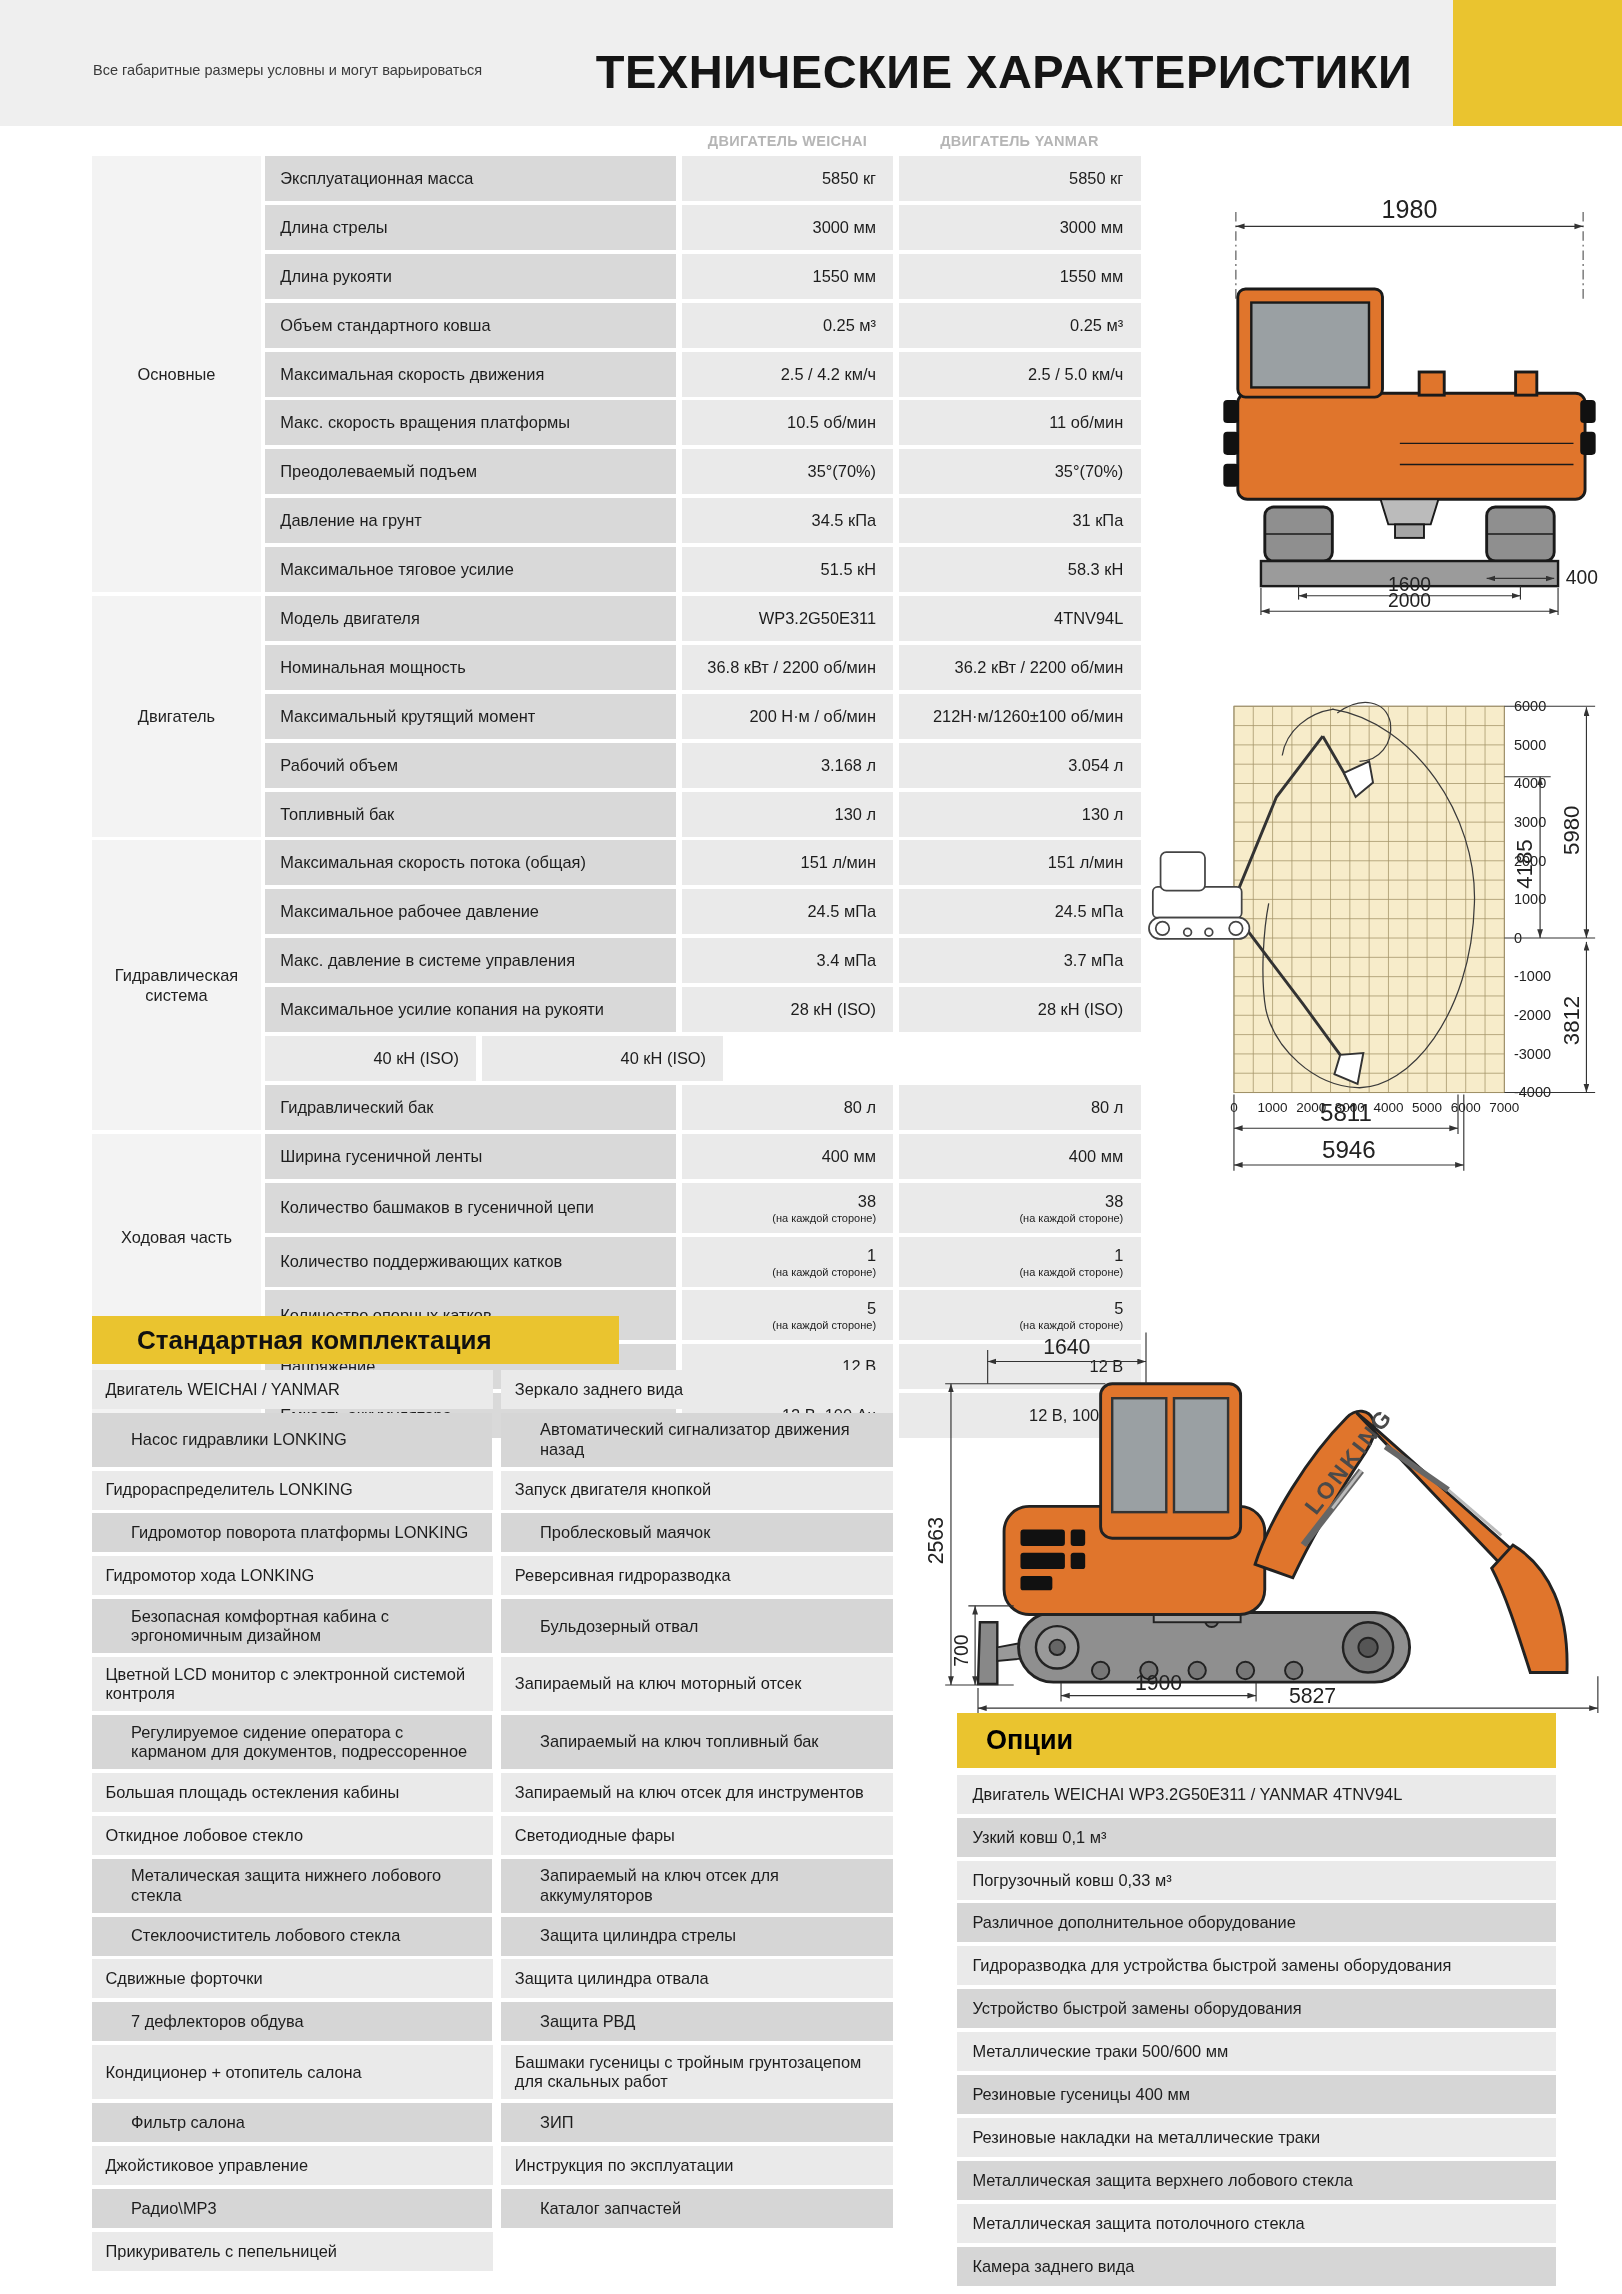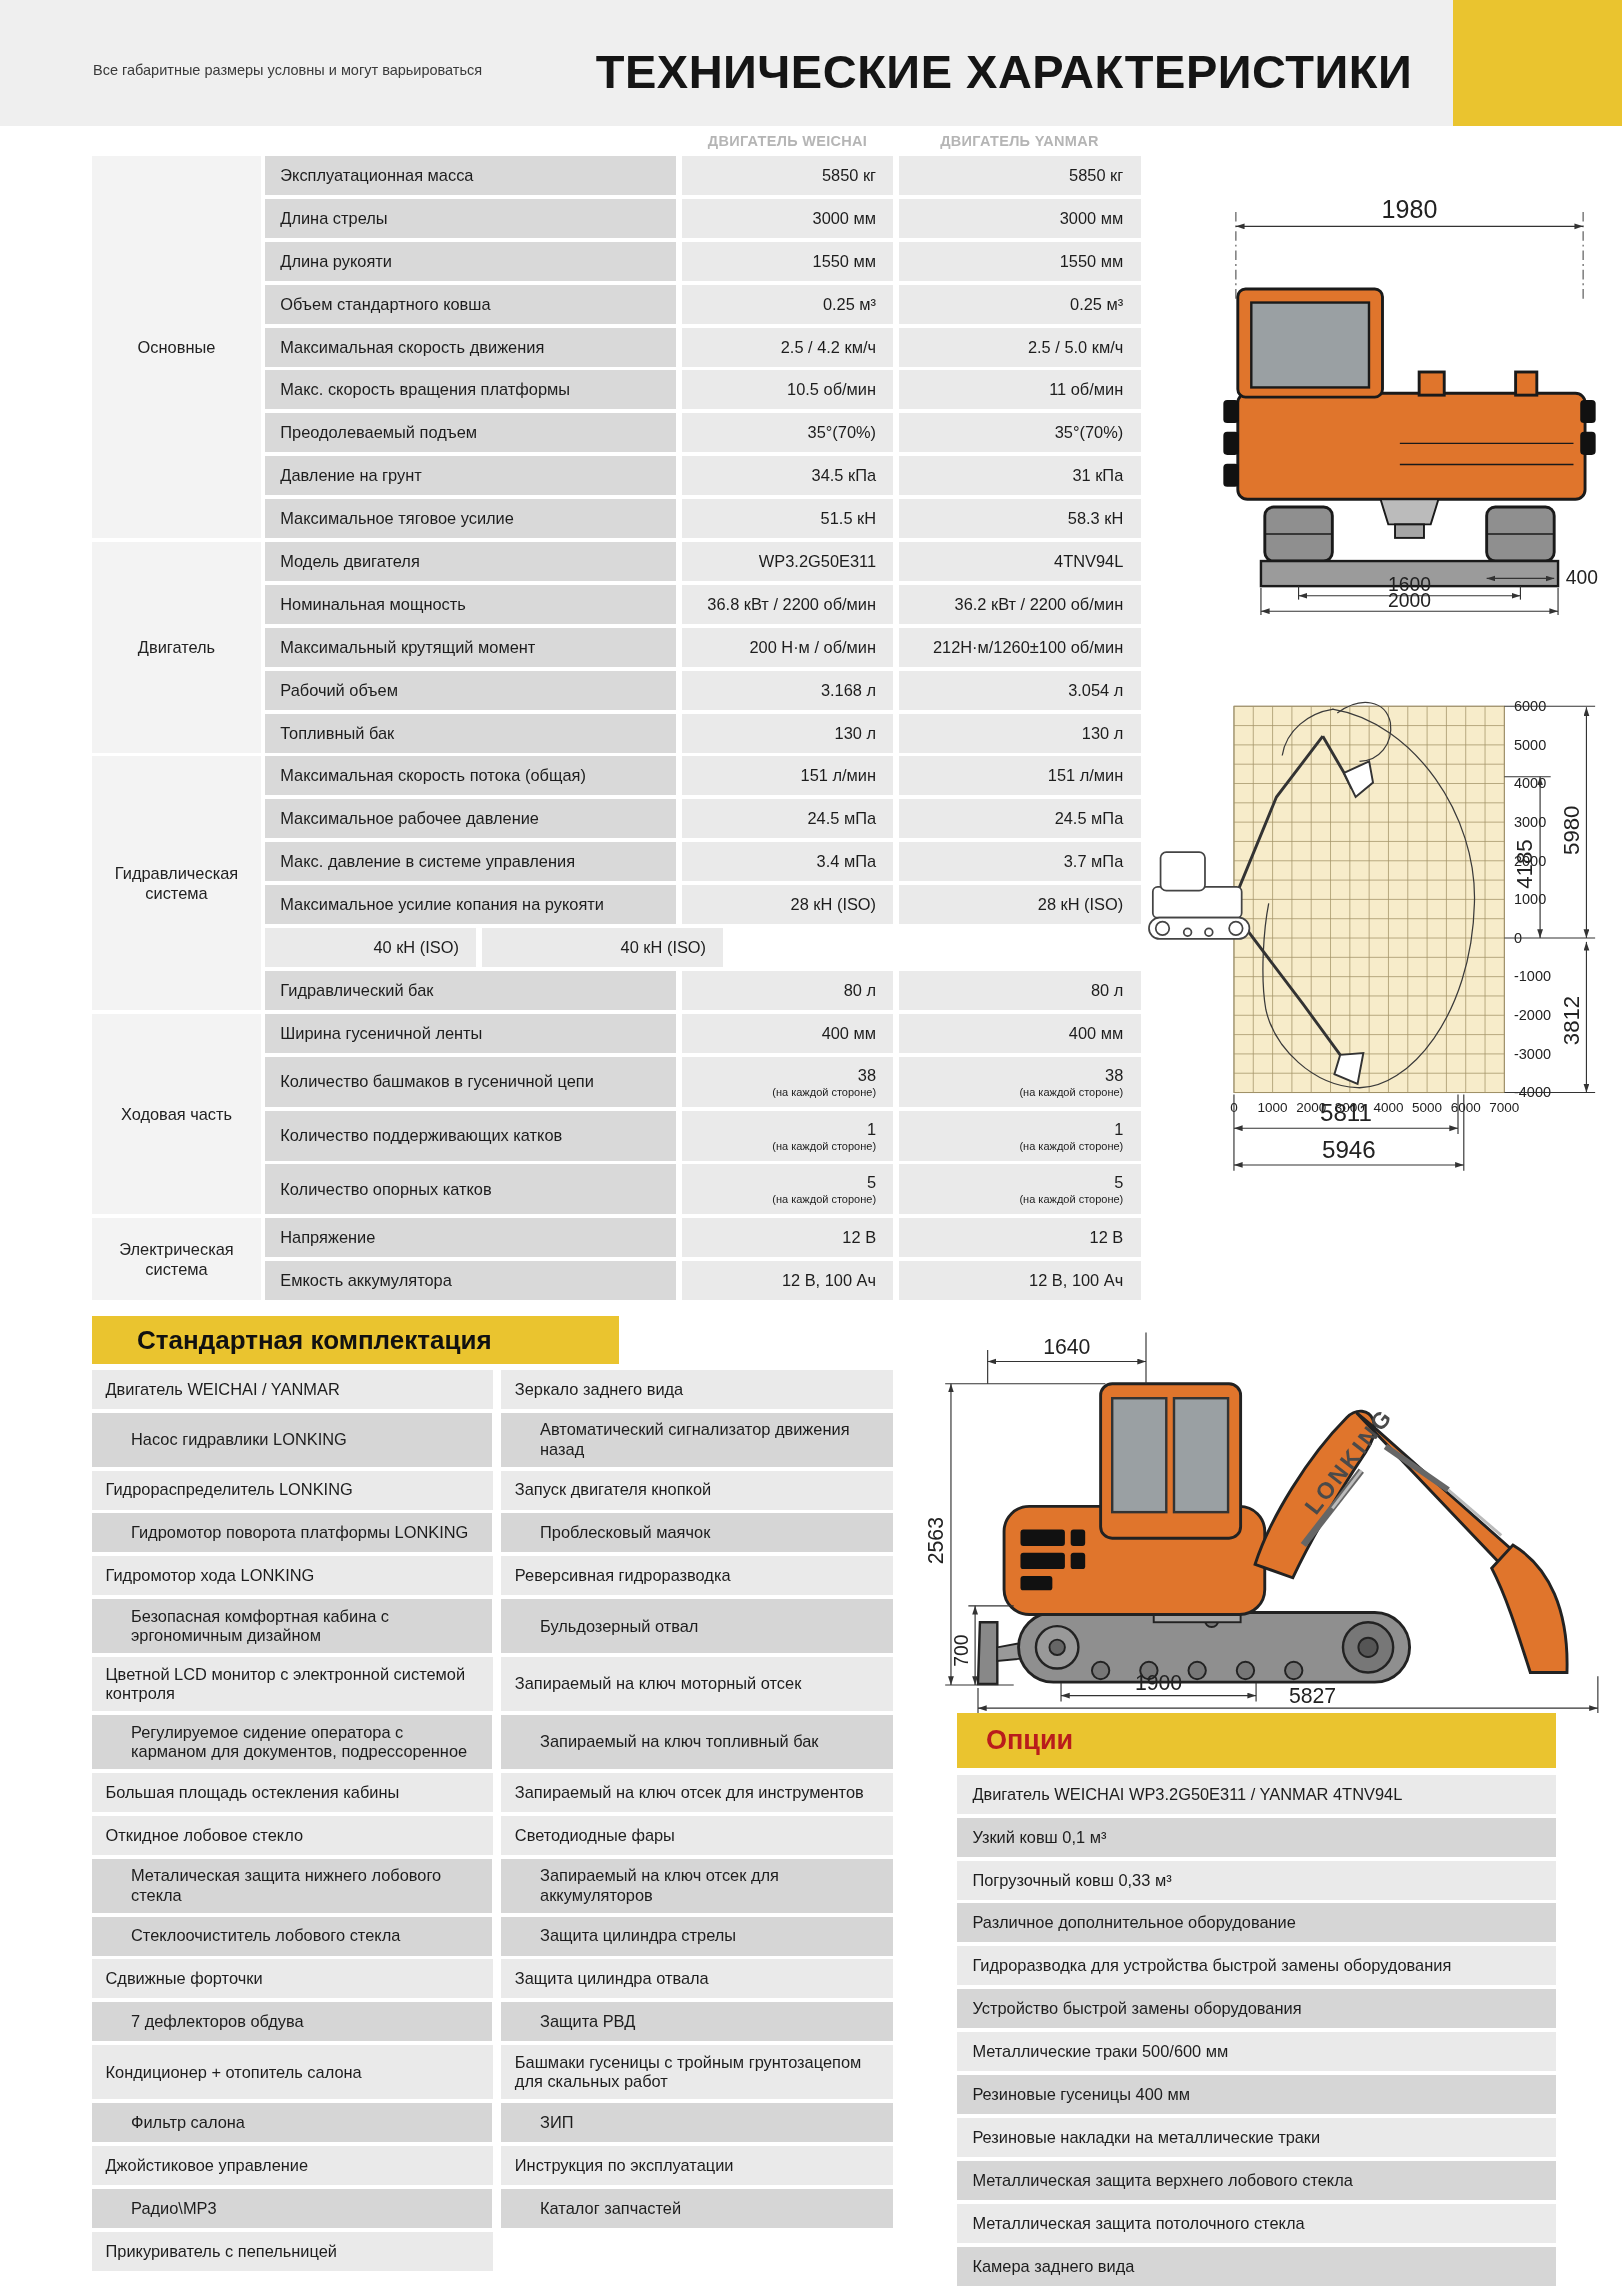--- a/index.html
+++ b/index.html
@@ -13,21 +13,21 @@
               font-size:47px;font-weight:bold;letter-spacing:0.5px;color:#151515;white-space:nowrap;}
   
   .spec{position:absolute;left:92px;top:156px;width:1054px;}
   .colhead{position:absolute;top:-23px;font-size:14.5px;font-weight:bold;color:#b5b5b5;
            letter-spacing:0.3px;text-align:center;}
   .ch1{left:590px;width:211px;} .ch2{left:807px;width:241px;}
   .sec{display:flex;margin-bottom:3.9px;}
   .cat{width:169px;margin-right:3.9px;background:#f3f3f3;display:flex;align-items:center;
        justify-content:center;text-align:center;font-size:16.4px;line-height:1.25;color:#222;}
   .rows{flex:1;}
-  .srow{display:flex;height:39px;margin-bottom:3.9px;}
+  .srow{display:flex;height:45px;margin-bottom:3.9px;}
   .srow:last-child{margin-bottom:0;}
   .srow.tall{height:50px;}
   .pcell{width:396px;background:#d9d9d9;display:flex;align-items:center;
          padding-left:15.4px;margin-right:5.8px;font-size:16.4px;}
   .vcell{background:#eaeaea;display:flex;flex-direction:column;align-items:flex-end;
          justify-content:center;padding-right:17.4px;}
   .v1{width:194px;margin-right:5.8px;} .v2{width:224px;}
   .val{font-size:16.4px;} .vnote{font-size:11px;margin-top:1px;}
   
   .std{position:absolute;left:92px;top:1316px;width:801px;}
@@ -36,21 +36,21 @@
   .std-rows{margin-top:5.8px;}
   .strow{display:flex;height:39px;margin-bottom:3.9px;}
   .strow.tall{height:54px;}
   .stcell{width:374px;margin-right:8.7px;padding:0 13.5px;display:flex;align-items:center;
           font-size:16.4px;line-height:1.18;}
   .stcell.r{width:365px;margin-right:0;}
   .lt{background:#eaeaea;} .dk{background:#d6d6d6;padding-left:39px;} .empty{background:transparent;}
   
   .opt{position:absolute;left:957px;top:1713px;width:599px;}
   .opt-head{height:55px;background:#eac42f;font-size:27px;font-weight:bold;
-            line-height:55px;padding-left:29px;color:#b91c1c;}
+            line-height:55px;padding-left:29px;color:#000000;}
   .opt-rows{margin-top:6.8px;}
   .orow{height:39px;margin-bottom:3.9px;display:flex;align-items:center;
         padding:0 15.4px;font-size:16.4px;}
   
   .drw{position:absolute;}
   #rear-svg{left:1197px;top:154px;}
   #wr-svg{left:1120px;top:599px;}
   #side-svg{left:922px;top:1292px;}
   svg text{font-family:"Liberation Sans","DejaVu Sans",sans-serif;}
 </style>

